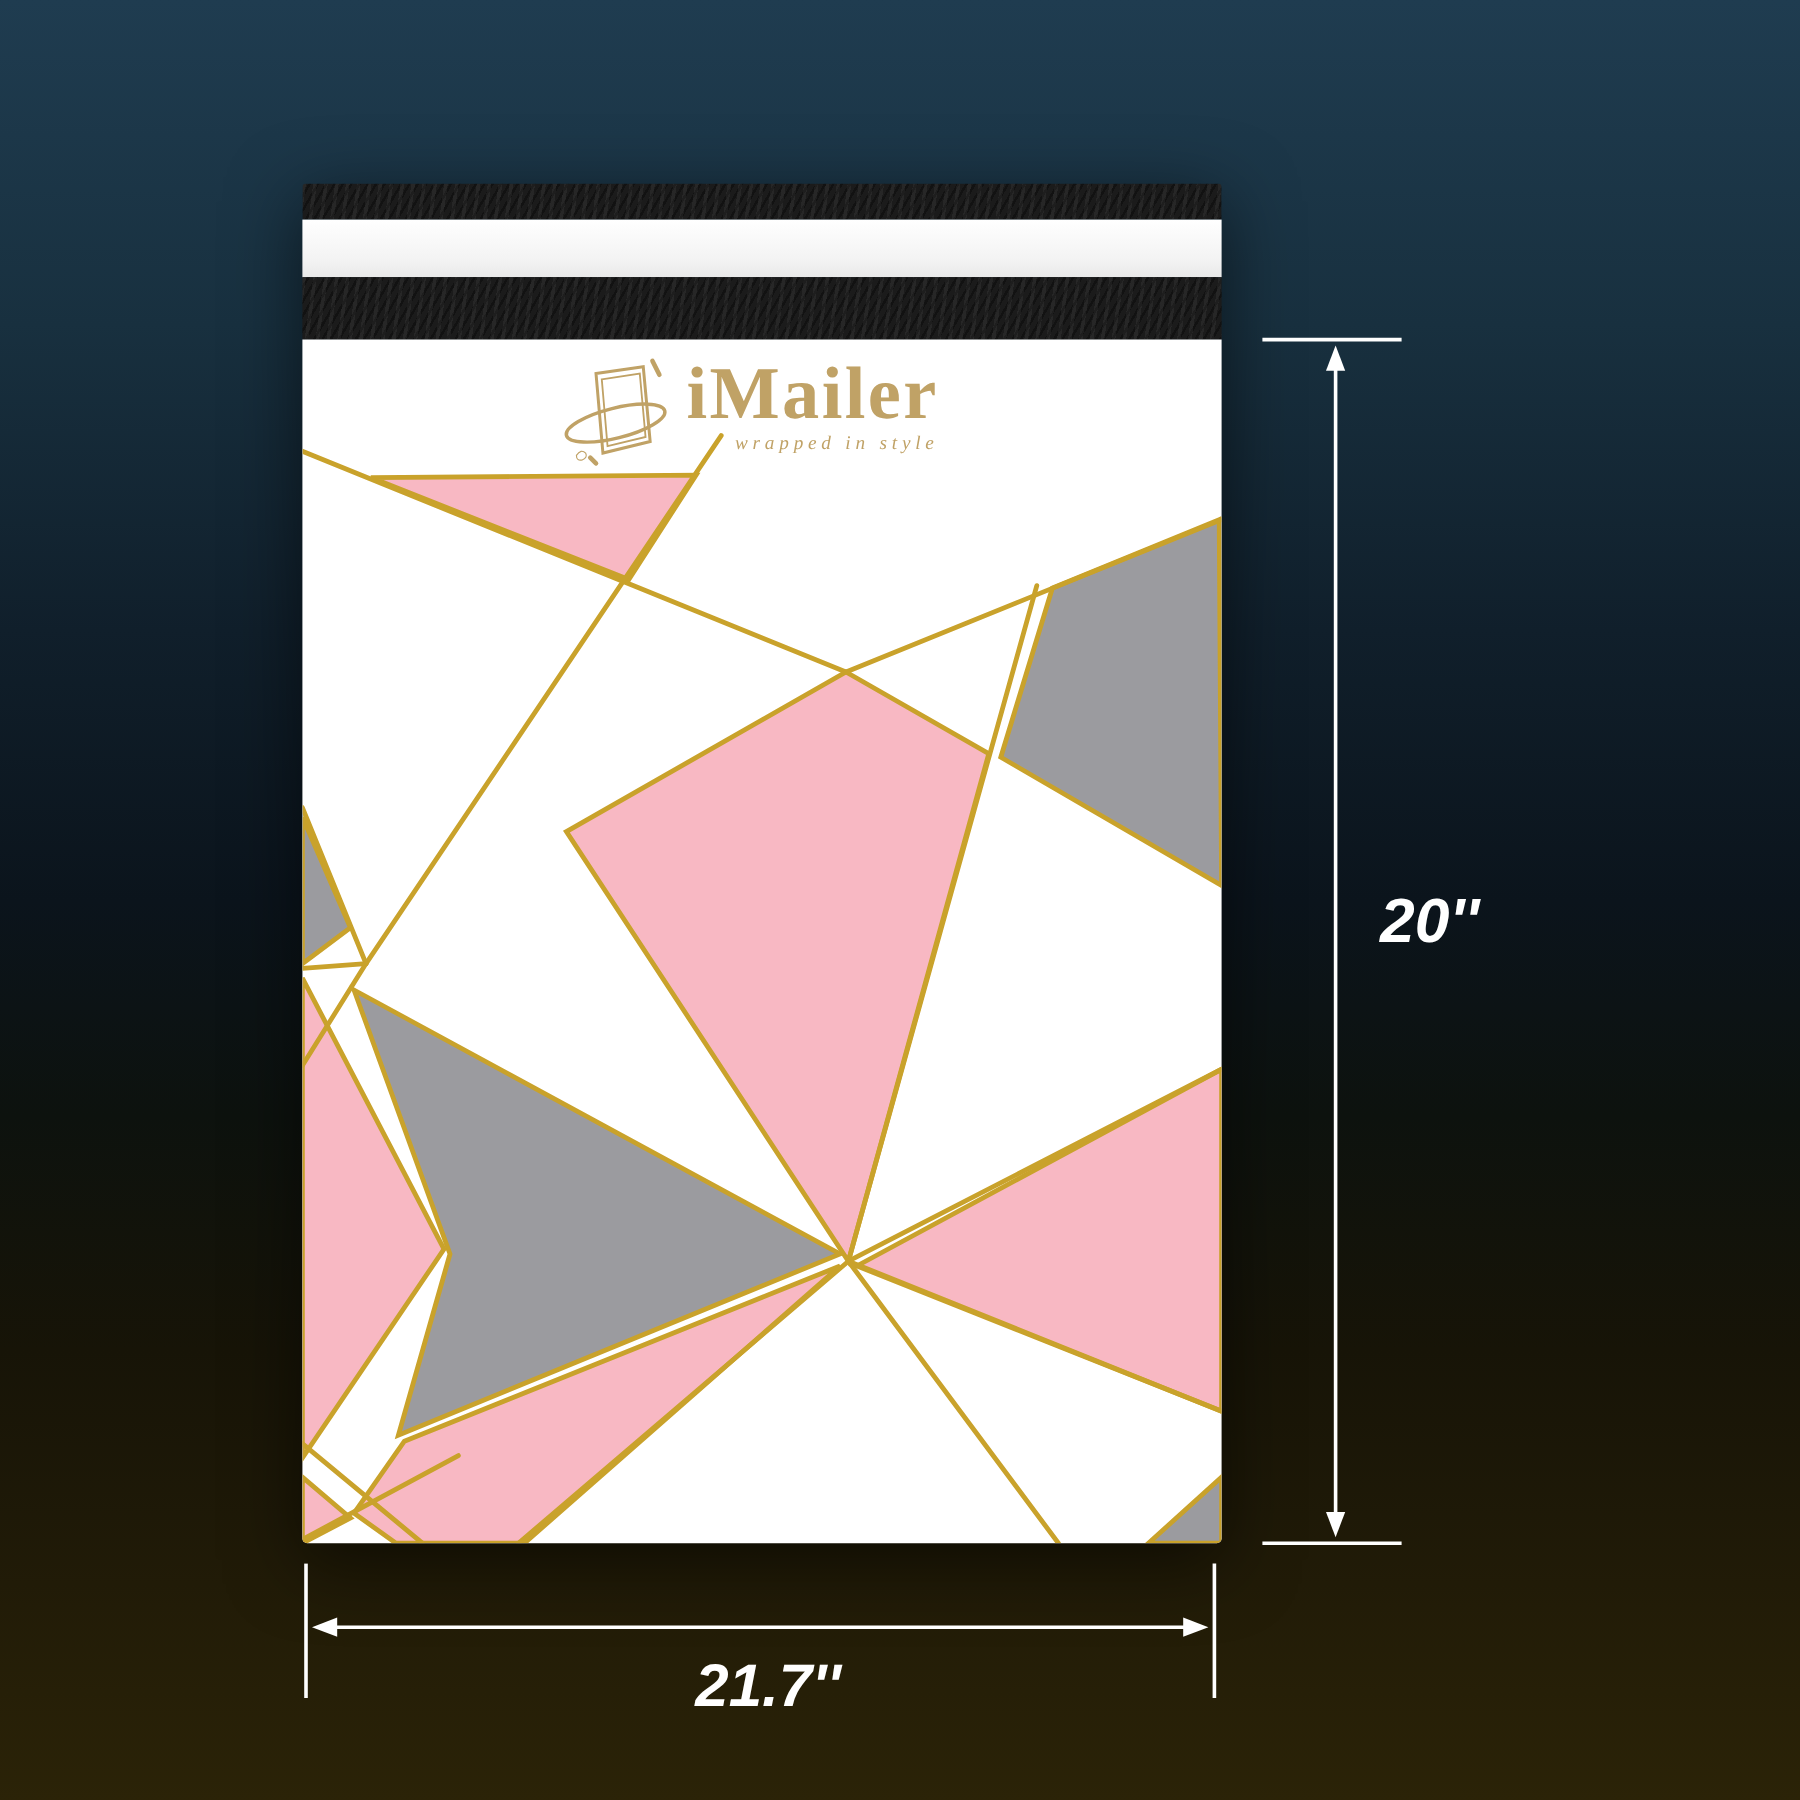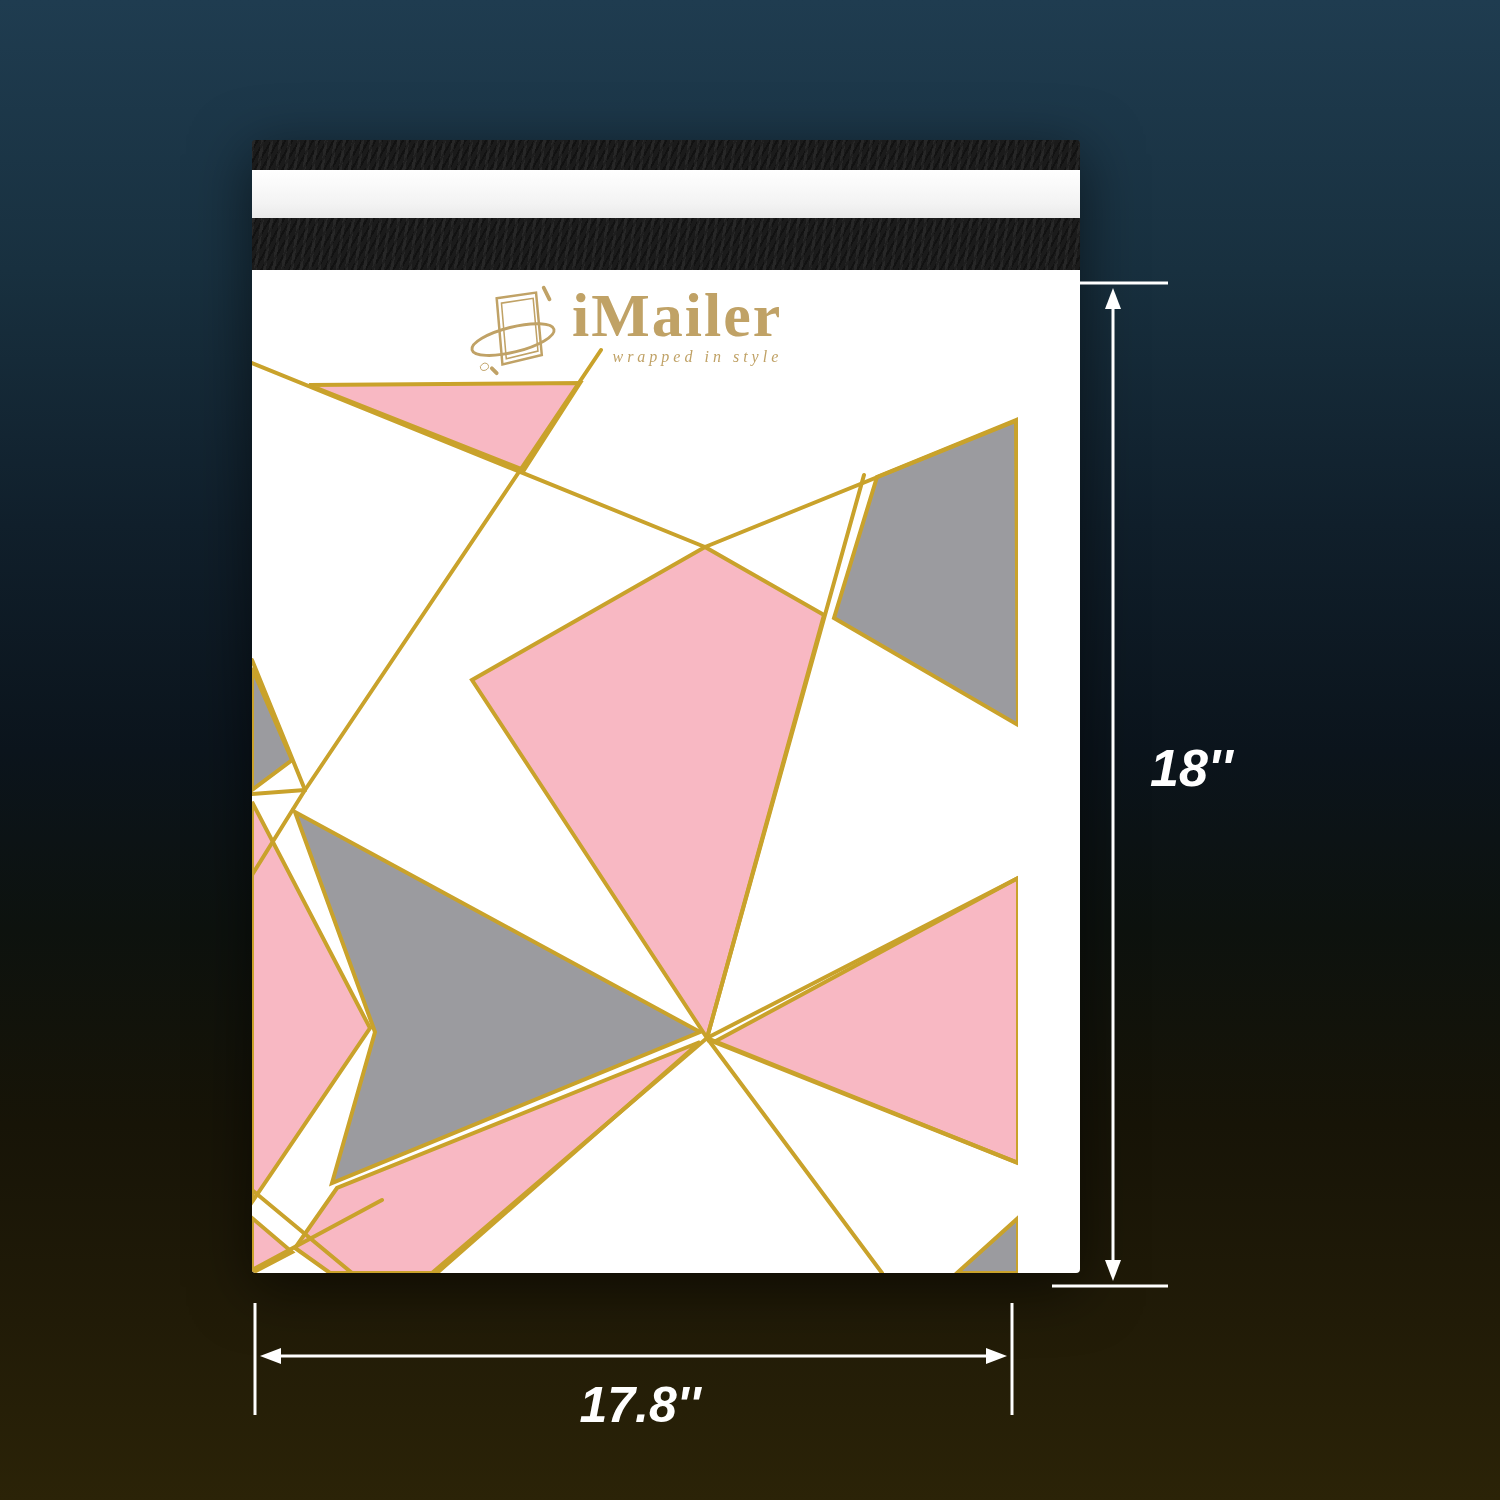--- a/index.html
+++ b/index.html
@@ -10,21 +10,21 @@
       var(--background-top) 0%,
       #18303f 18%,
       #101f2b 35%,
       #0b141c 50%,
       #0d120e 62%,
       #171407 75%,
       #211b07 88%,
       var(--background-bottom) 100%);
   }
   
-  .mailer{position:absolute;left:252px;top:140px;width:828px;
+  .mailer{position:absolute;left:252px;top:153px;width:766px;
     filter:drop-shadow(0 14px 30px rgba(0,0,0,.55));}
   .flap-black{width:100%;height:30px;background:
       repeating-linear-gradient(98deg,rgba(255,255,255,.05) 0 3px,transparent 3px 9px),
       repeating-linear-gradient(-60deg,rgba(0,0,0,.35) 0 2px,transparent 2px 6px),
       var(--flap-black);
     border-radius:3px 3px 0 0;}
   .flap-black.fold{height:52px;border-radius:0;}
   .flap-liner{width:100%;height:48px;background:linear-gradient(180deg,#ffffff,var(--liner-white) 70%,#e9e9e9);}
   .mailer-body{position:relative;width:100%;height:1003px;background:var(--mailer-white);
     border-radius:0 0 4px 4px;overflow:hidden;}
@@ -117,16 +117,16 @@
     <polygon points="1113,1281 1105,1260 1121,1260"></polygon>
 
     <line x1="255" y1="1303" x2="255" y2="1415"></line>
     <line x1="1012" y1="1303" x2="1012" y2="1415"></line>
 
     <line x1="276" y1="1356" x2="991" y2="1356"></line>
     <polygon points="260,1356 281,1348 281,1364"></polygon>
     <polygon points="1007,1356 986,1348 986,1364"></polygon>
   </svg>
 
-  <div class="dim-label height">18''</div>
-  <div class="dim-label width">17.8''</div>
+  <div class="dim-label height">20''</div>
+  <div class="dim-label width">21.7''</div>
 
 </div>
 
 </body></html>

